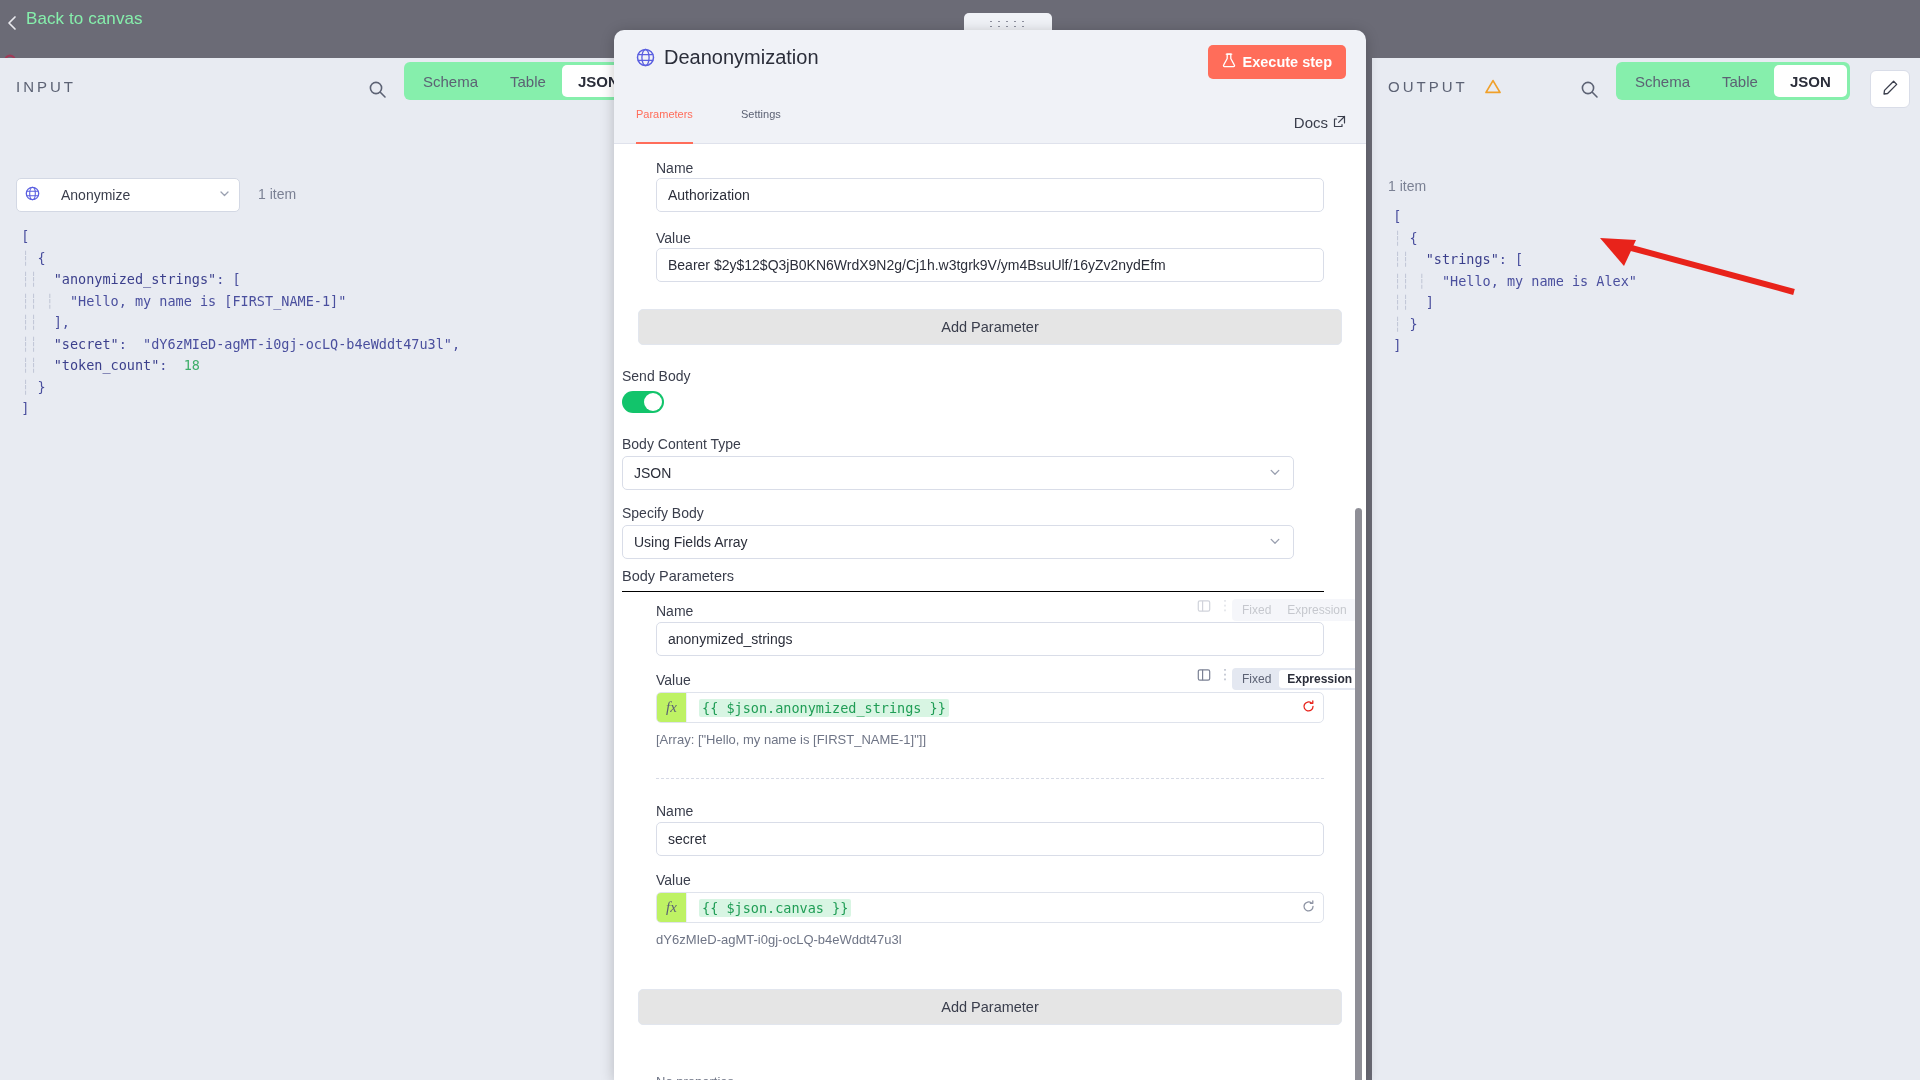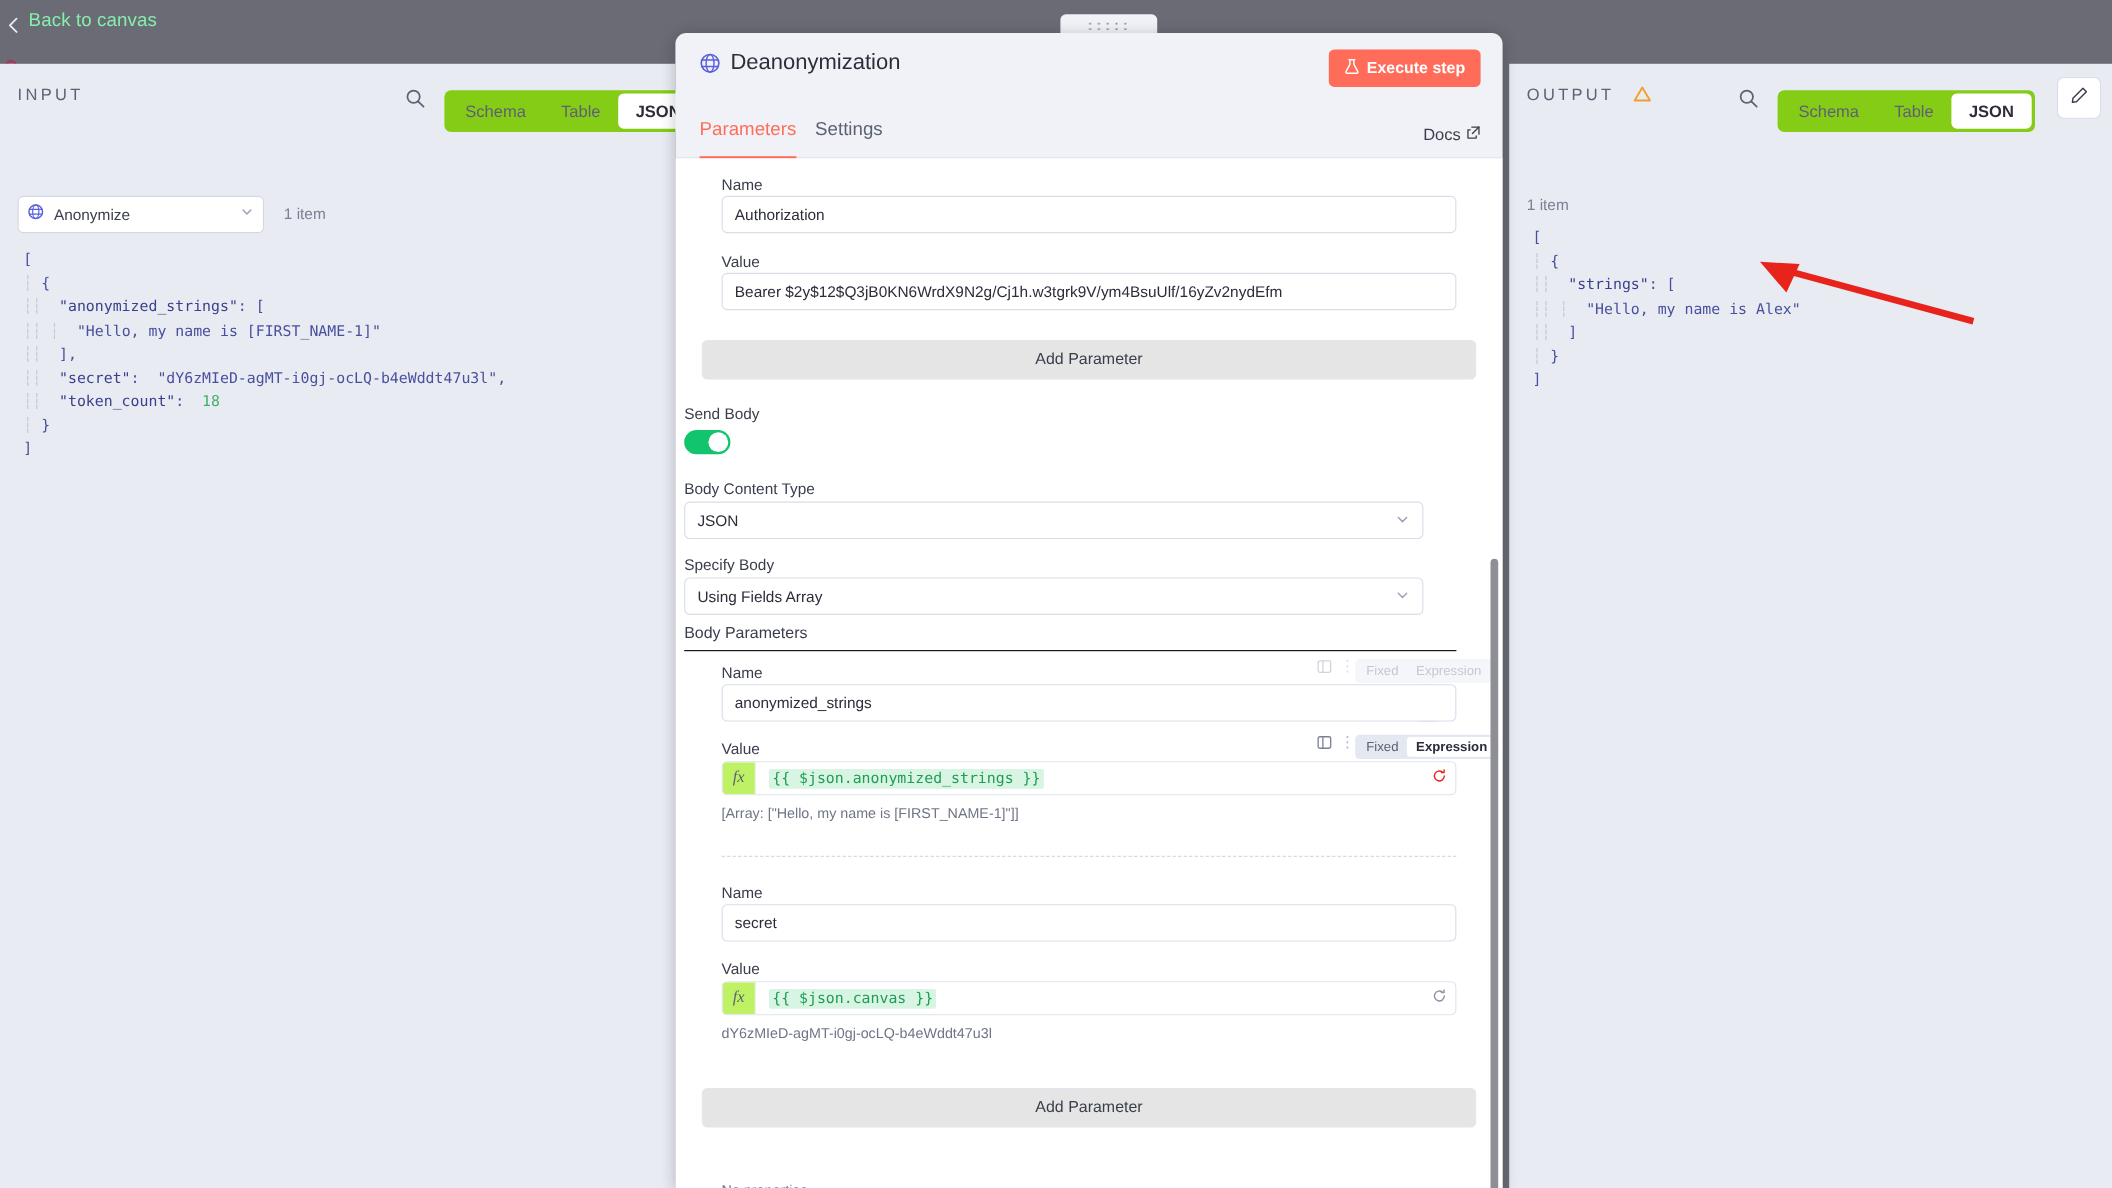--- a/index.html
+++ b/index.html
@@ -34,42 +34,42 @@
   #panel-input  { left: 0;    width: 614px; }
   #panel-output { left: 1372px; width: 548px; }
 
   .panel-title {
     position: absolute; top: 20px; left: 16px;
     font-size: 15px; letter-spacing: 3px; color: #5c6274; font-weight: 400;
   }
   .warn-tri { display:inline-block; vertical-align: -2px; margin-left: 10px; }
 
   .seg-wrap {
-    position: absolute; top: 24px; height: 38px;
-    background: #84cc16; border-radius: 6px; padding: 3px;
+    position: absolute; top: 4px; height: 38px;
+    background: #86efac; border-radius: 6px; padding: 3px;
     display: flex; 
   }
   .seg {
     height: 32px; padding: 0 16px; border: none; background: transparent;
     font-family: inherit; font-size: 15px; color: #5c6274;
     border-radius: 5px; cursor: pointer; display:flex; align-items:center;
   }
   .seg.active { background: #ffffff; color: #2b2e3a; font-weight: 600; }
   .search-ic { position: absolute; top: 22px; cursor: pointer; }
   .pencil-btn {
     position: absolute; top: 12px; width: 40px; height: 38px;
     background: #fff; border: 1px solid #d9dde8; border-radius: 6px;
     display: flex; align-items: center; justify-content: center; cursor: pointer;
   }
 
   
   #node-select {
     position: absolute; left: 16px; top: 120px; width: 224px; height: 34px;
     background: #fff; border: 1px solid #d3d8e4; border-radius: 5px;
-    display: flex; align-items: center; padding: 0 8px; cursor: pointer;
+    display: flex; align-items: center; padding: 0 8px; cursor: pointer; gap: 12px;
   }
   #node-select .nm { font-size: 14px; color: #3a3e4c; margin-left: 9px; flex: 1; }
   #item-count-in {
     position: absolute; left: 258px; top: 128px; font-size: 14px; color: #7b8194;
   }
   #item-count-out {
     position: absolute; left: 16px; top: 120px; font-size: 14px; color: #7b8194;
   }
 
   
@@ -115,21 +115,21 @@
     background: #ff6d5a; color: #fff; border: none; border-radius: 5px;
     font-family: inherit; font-size: 14.5px; font-weight: 600;
     padding: 0 14px; cursor: pointer; display: flex; align-items: center; gap: 7px;
   }
 
   #tabs {
     position: absolute; left: 0; top: 78px; width: 752px; height: 36px;
     border-bottom: 1px solid #dfe2ec;
   }
   .tab {
-    position: absolute; top: 0; height: 36px; font-size: 17px;
+    position: absolute; top: 0; height: 36px; font-size: 11px;
     color: #5c6274; cursor: pointer; padding-bottom: 26px;
   }
   .tab.active { color: #ff6d5a; border-bottom: 2.5px solid #ff6d5a; }
   #tab-parameters { left: 22px; }
   #tab-settings   { left: 127px; }
   #docs-link {
     position: absolute; right: 20px; top: 6px; font-size: 15px;
     color: #3a3e4c; cursor: pointer; display: flex; align-items: center; gap: 5px;
   }
 

